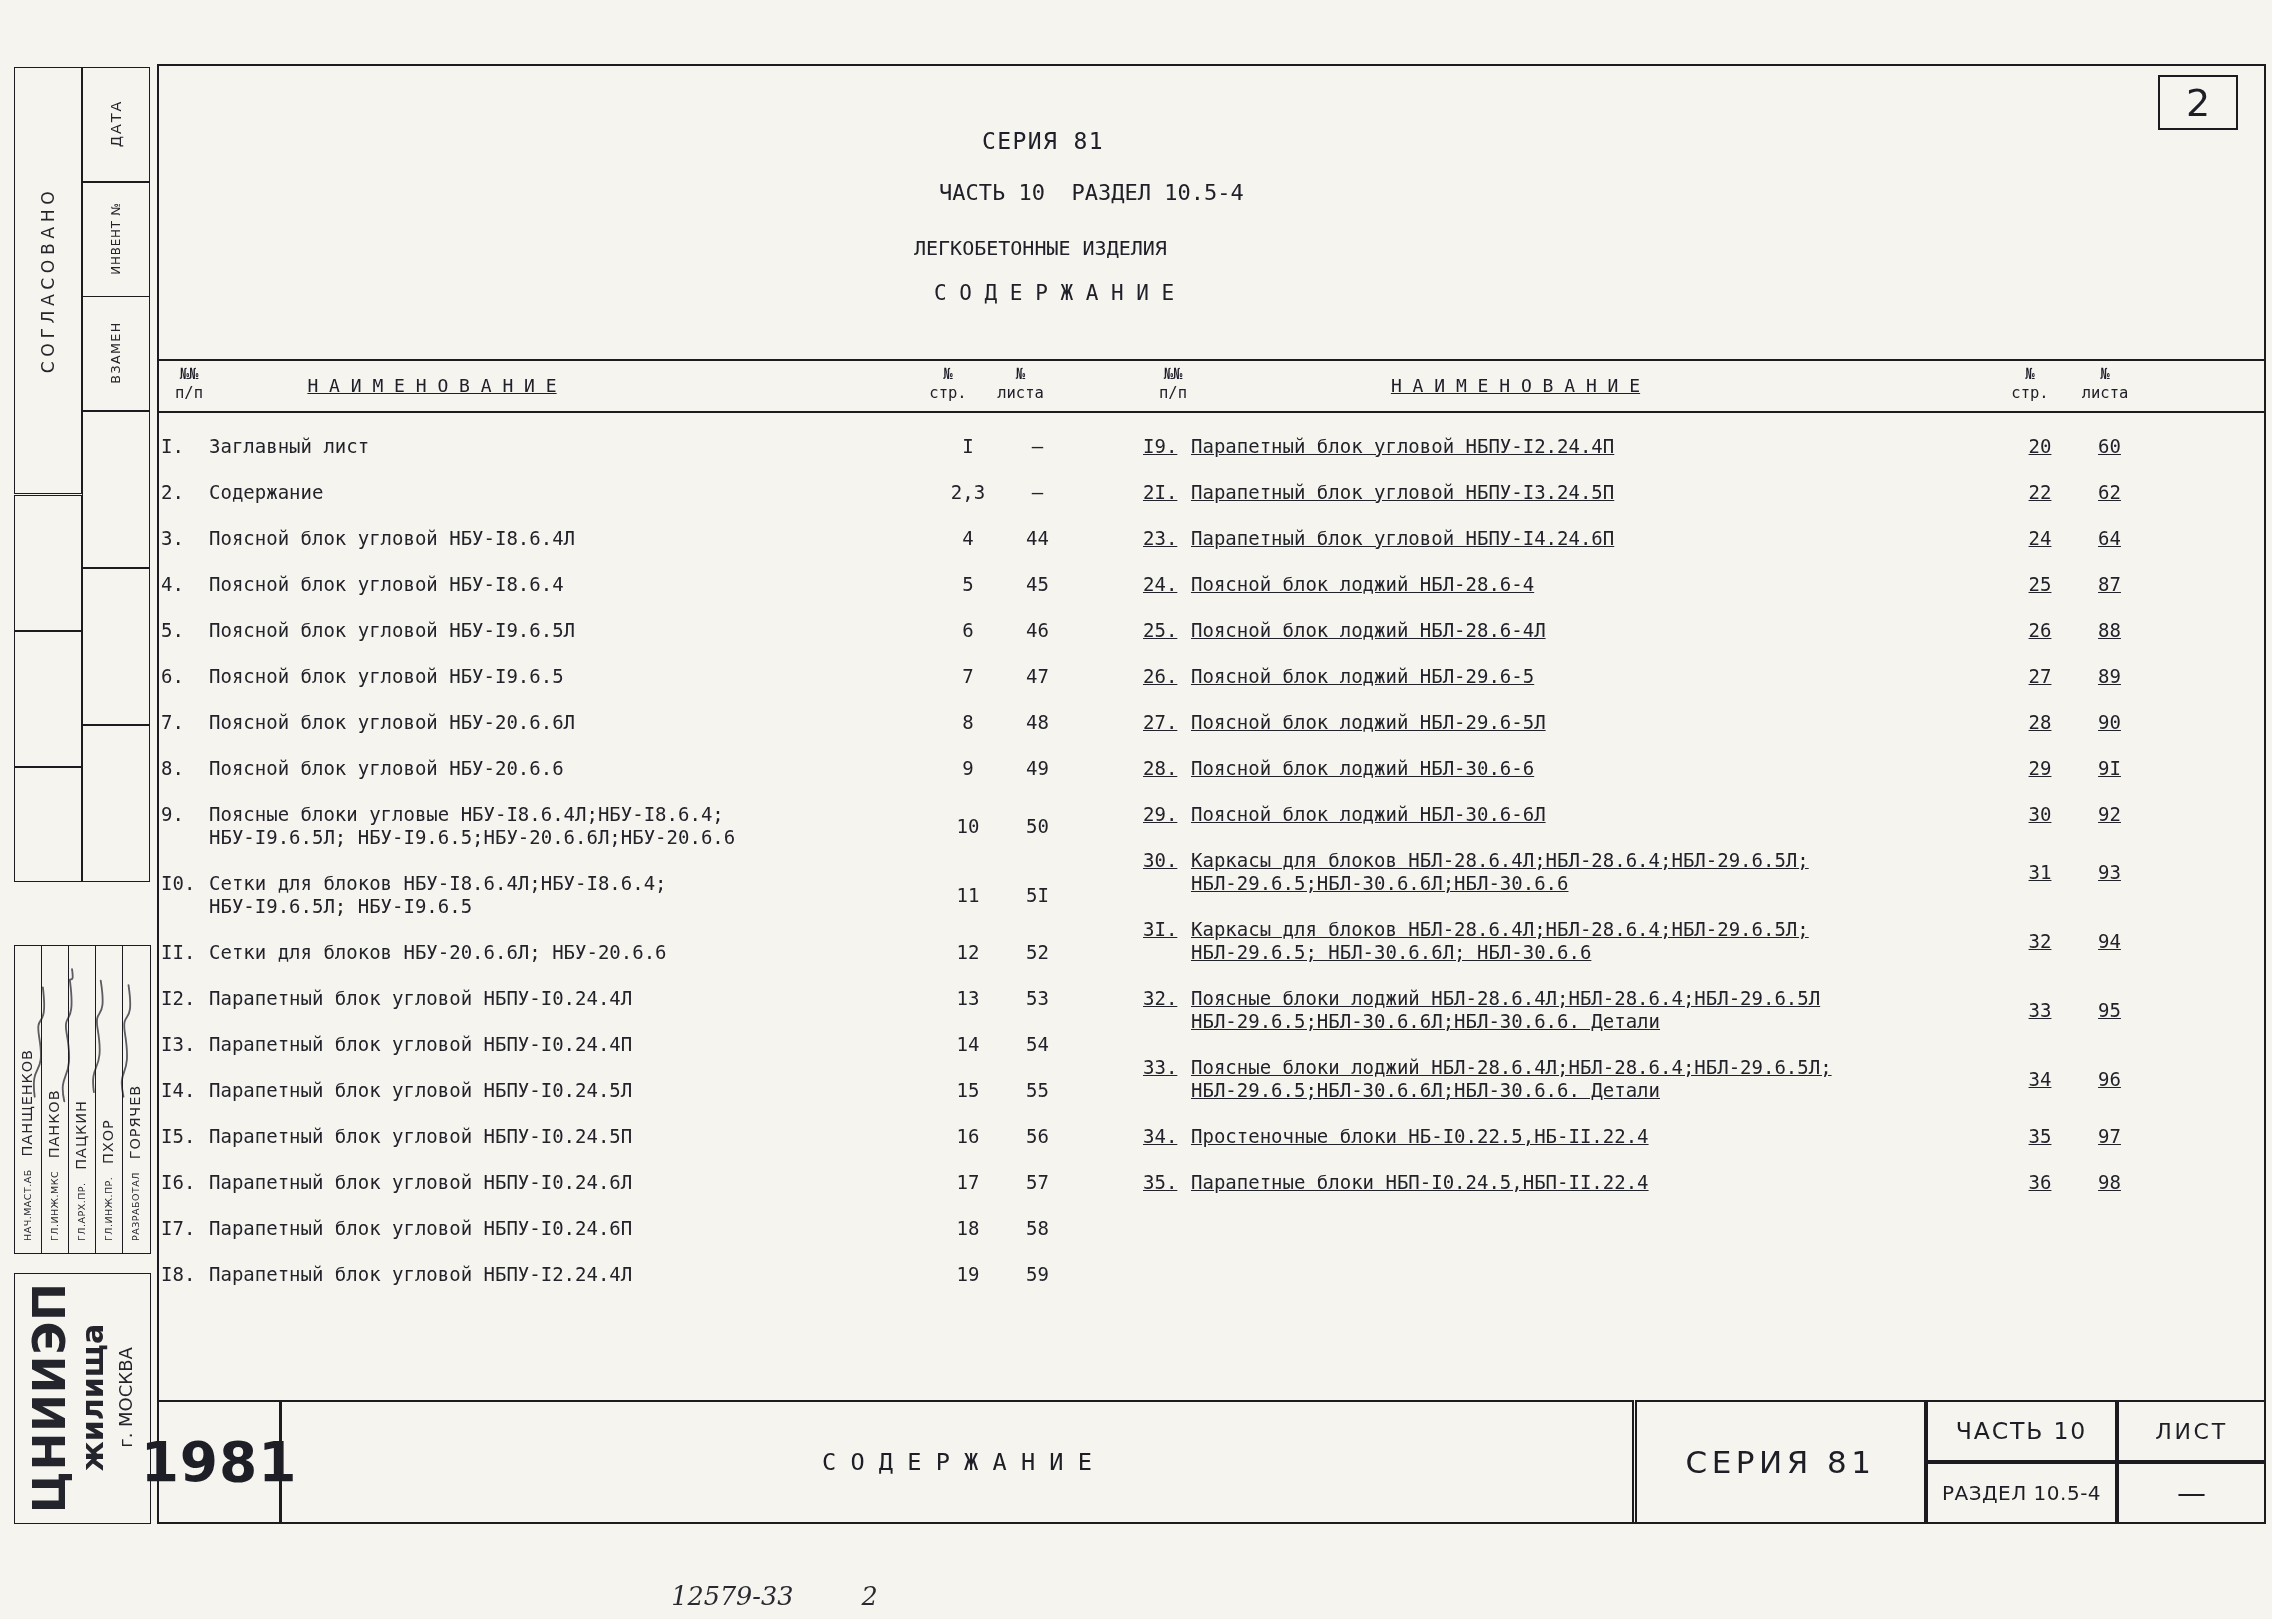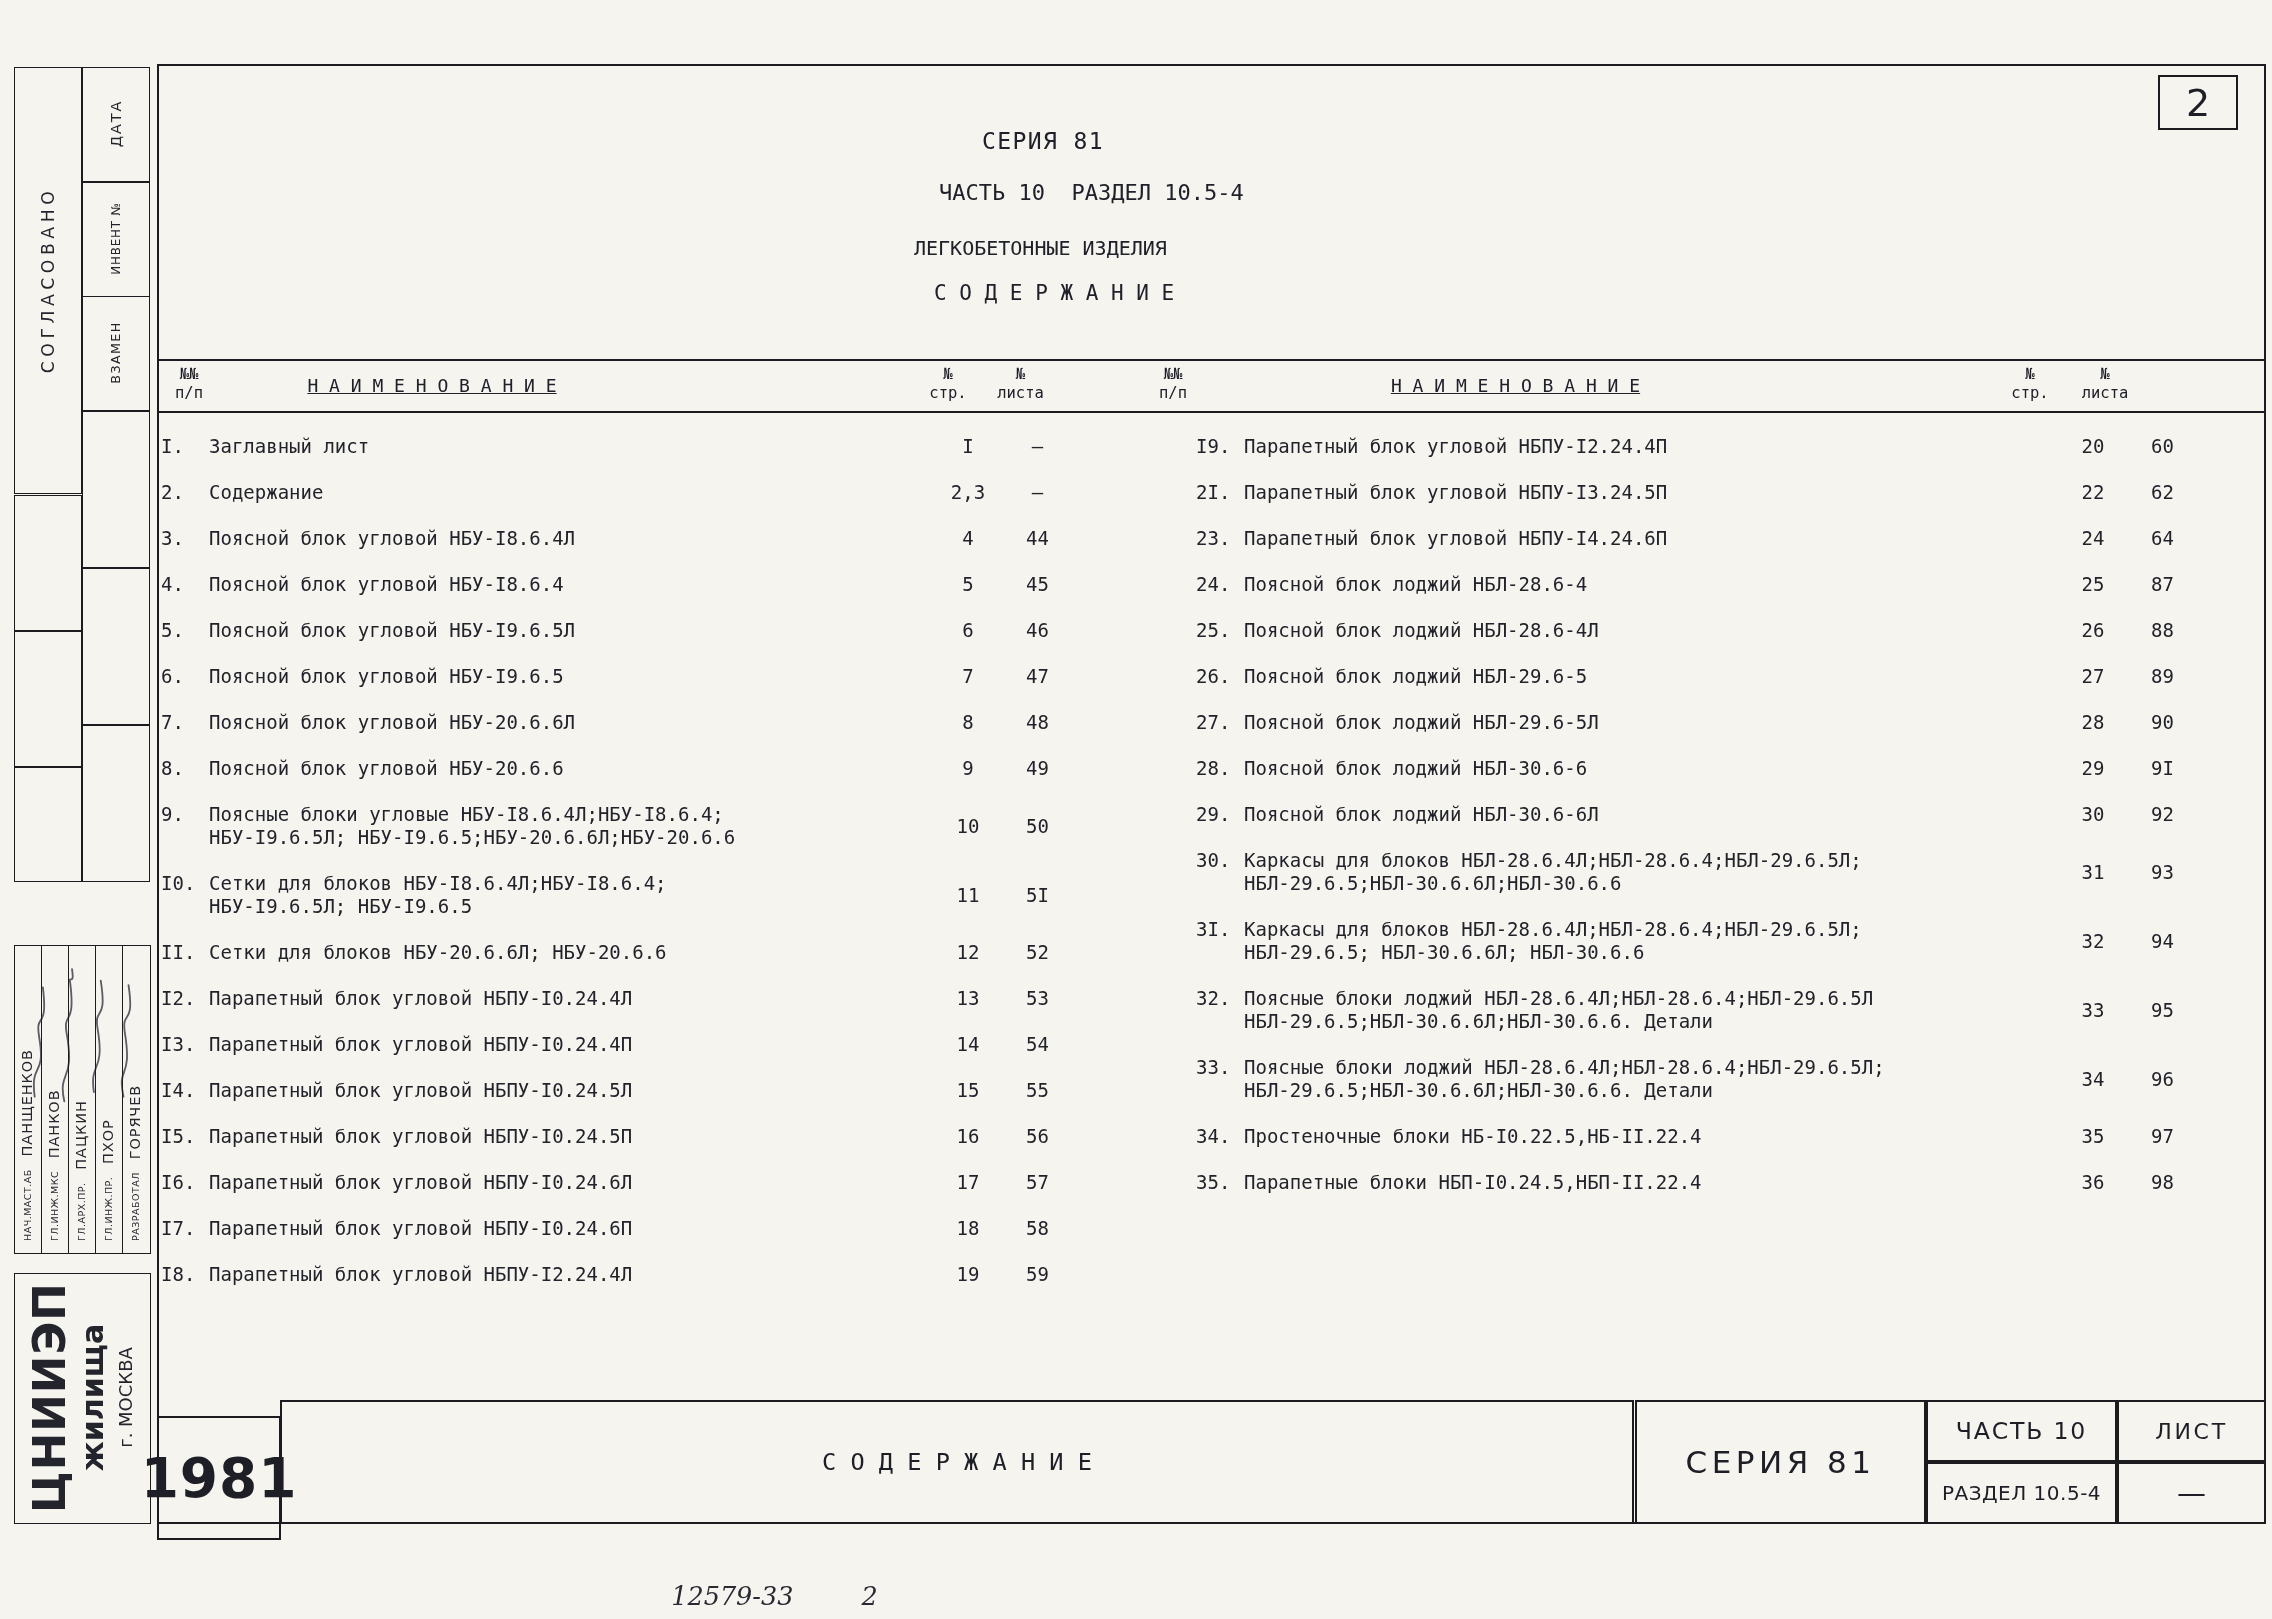--- a/index.html
+++ b/index.html
@@ -213,21 +213,21 @@
     </div>
 
     <div class="row">
       <div class="cnum">I8.</div>
       <div class="cname">Парапетный блок угловой НБПУ-I2.24.4Л</div>
       <div class="cpage">19</div>
       <div class="csheet">59</div>
     </div>
   </div>
 
-<div class="tbl" style="left:1196px;top:435px;width:1004px;">
+<div class="tbl" style="left:1143px;top:435px;width:1004px;text-decoration:underline;">
 
     <div class="row">
       <div class="cnum">I9.</div>
       <div class="cname">Парапетный блок угловой НБПУ-I2.24.4П</div>
       <div class="cpage">20</div>
       <div class="csheet">60</div>
     </div>
 
 
     <div class="row">
@@ -410,21 +410,21 @@
   </div>
 
 <div class="cell" style="left:13.6px;top:1273px;width:137px;height:251px;">
   <div class="rot" style="top:247px;width:247px;height:134px;flex-direction:column;justify-content:center;">
     <div class="orgbig">ЦНИИЭП</div>
     <div class="orgsub">жилища</div>
     <div class="orgcity">г. МОСКВА</div>
   </div>
 </div>
 
-<div class="tcell" style="left:157px;top:1400px;width:124px;height:124px;font-size:55px;font-weight:bold;letter-spacing:0.9px;margin-top:16px;">
+<div class="tcell" style="left:157px;top:1400px;width:124px;height:124px;font-size:55px;font-weight:bold;letter-spacing:0.9px;">
   <span>1981</span>
 </div>
 <div class="tcell" style="left:280px;top:1400px;width:1354px;height:124px;font-family:'DejaVu Sans Mono',monospace;font-size:23.6px;">
   <span>С О Д Е Р Ж А Н И Е</span>
 </div>
 <div class="tcell" style="left:1635px;top:1400px;width:291px;height:124px;font-size:31px;letter-spacing:4.5px;">
   <span>СЕРИЯ 81</span>
 </div>
 <div class="tcell" style="left:1926px;top:1400px;width:191px;height:62px;font-size:23.6px;letter-spacing:1.8px;">
   <span>ЧАСТЬ 10</span>

